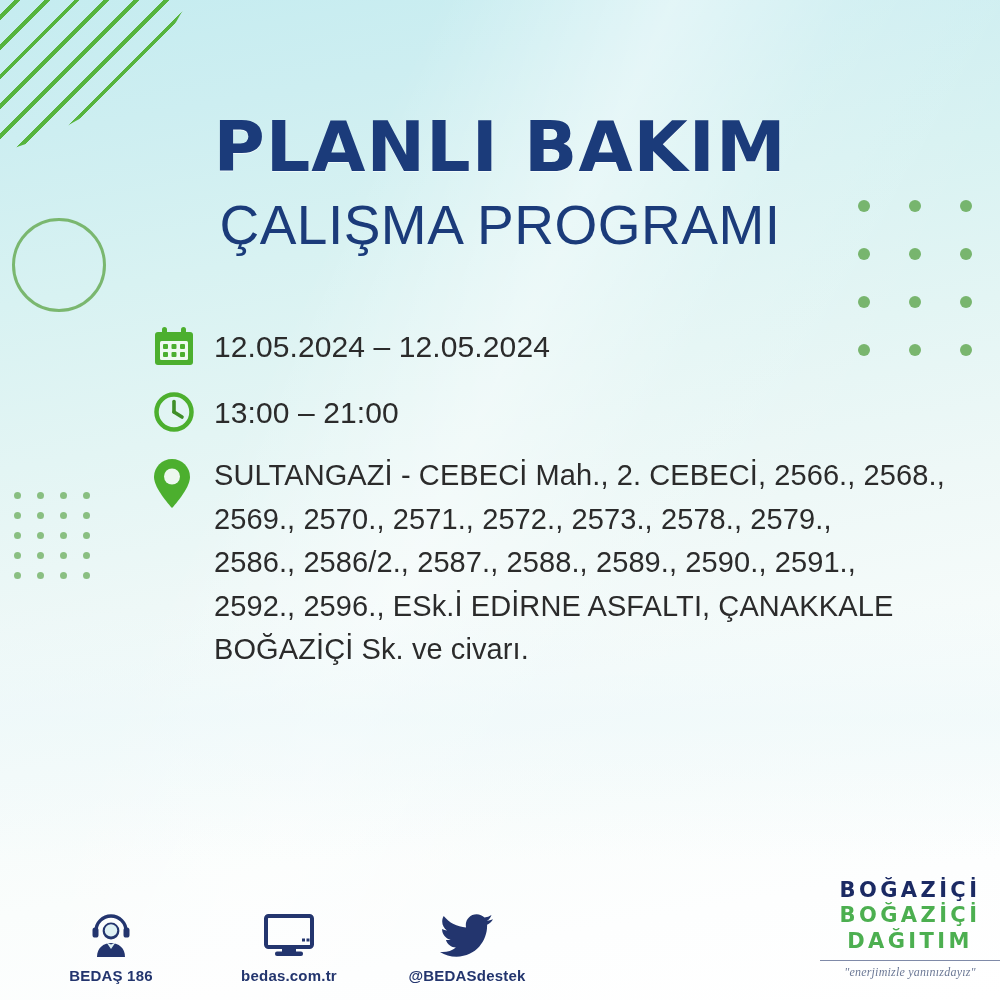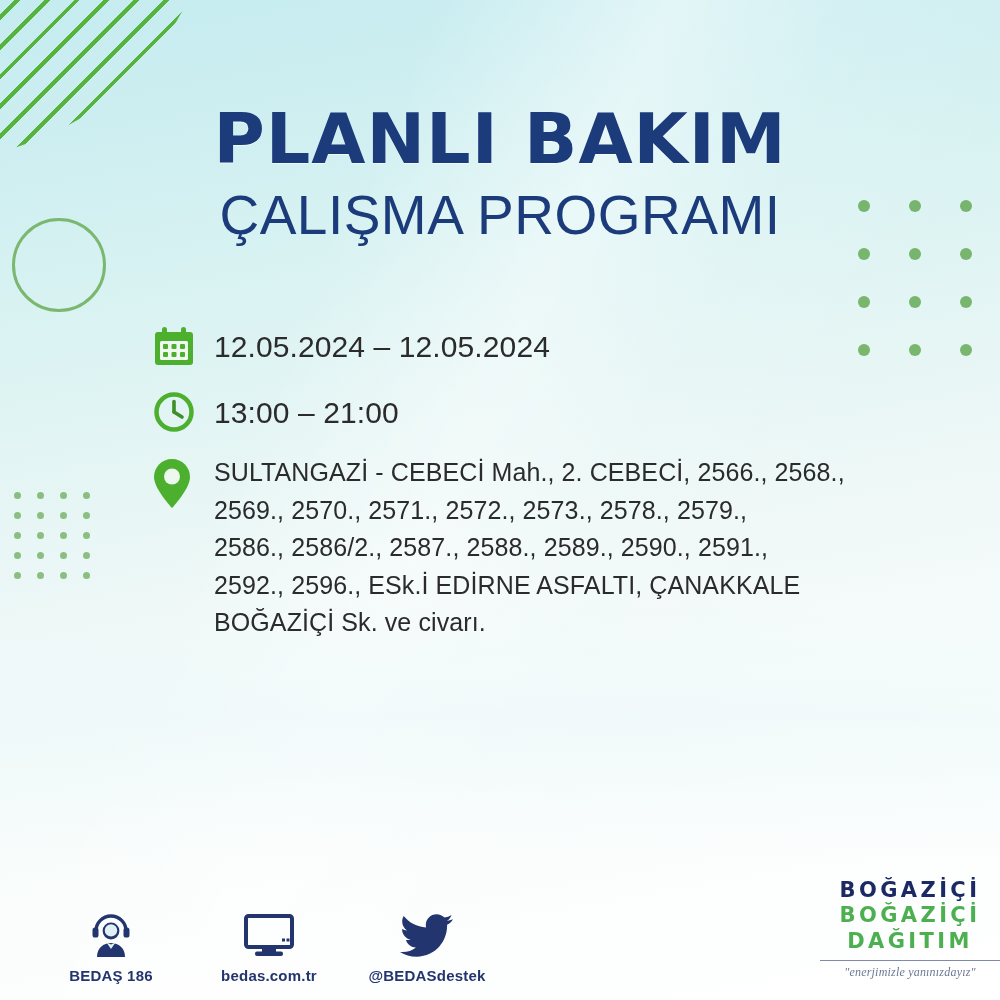--- a/index.html
+++ b/index.html
@@ -106,21 +106,21 @@
     top: 96px;
     text-align: center;
   }
   .title-main {
     font-family: "DejaVu Sans", sans-serif;
     font-weight: bold;
     font-size: 70px;
     letter-spacing: 1px;
     color: #1b3b7a;
     line-height: 1.0;
-    margin: 8px;
+    margin: 16px;
     text-shadow: 0 1px 0 rgba(255,255,255,0.6);
   }
   .title-sub {
     font-family: "Liberation Sans", sans-serif;
     font-weight: normal;
     font-size: 55px;
     letter-spacing: 0.5px;
     color: #1b3b7a;
     line-height: 1.0;
     margin: 14px 0 0 0;
@@ -151,35 +151,35 @@
   .row .txt {
     font-family: "Liberation Sans", sans-serif;
     font-size: 30px;
     color: #2b2b2b;
     line-height: 1.42;
     padding-top: 4px;
     letter-spacing: 0.1px;
   }
   .row.addr { margin-bottom: 0; }
   .row.addr .txt {
-    font-size: 25px;
+    font-size: 29px;
     line-height: 1.5;
     max-width: 822px;
     padding-top: 0;
   }
   .row.addr .ico { padding-top: 4px; }
 
   
   .footer-left {
     position: absolute;
     left: 52px;
     bottom: 16px;
     display: flex;
     align-items: flex-end;
-    gap: 40px;
+    gap: 60px;
   }
   .fitem {
     width: 118px;
     text-align: center;
   }
   .fitem .fico {
     height: 52px;
     display: flex;
     align-items: flex-end;
     justify-content: center;

